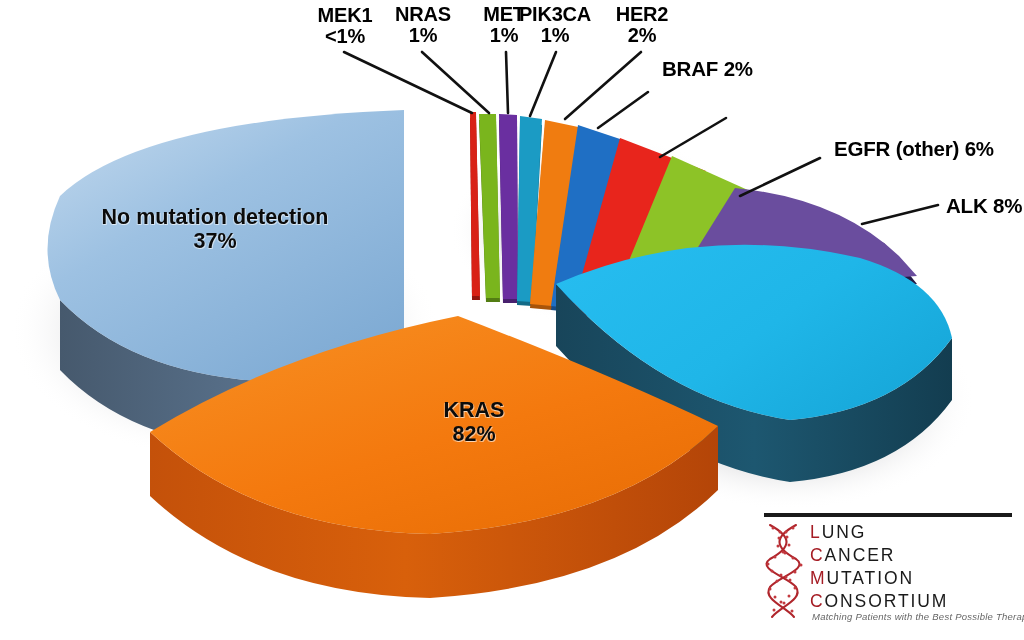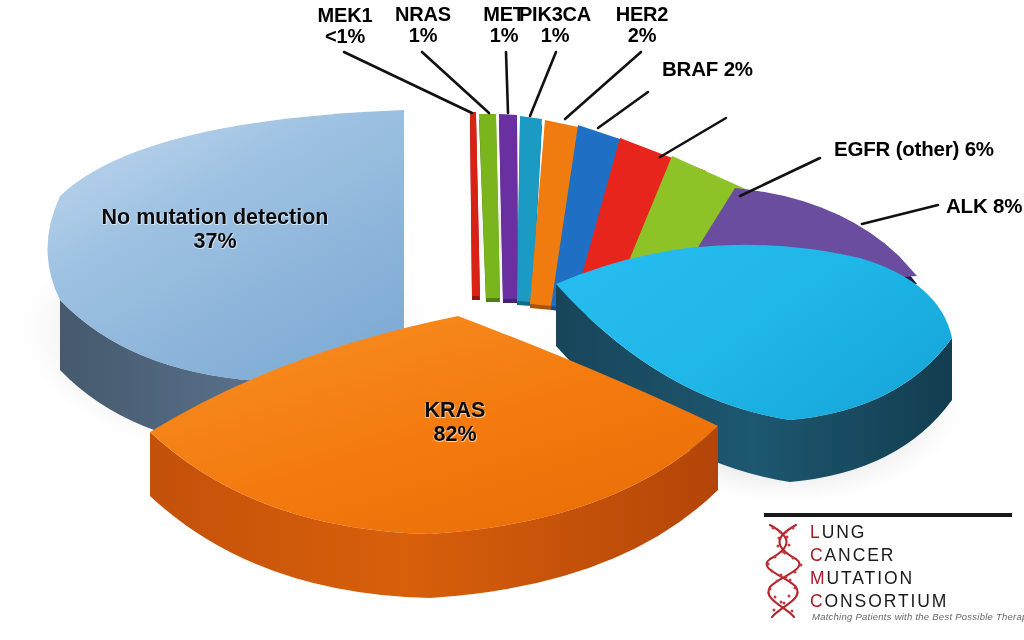--- a/index.html
+++ b/index.html
@@ -292,21 +292,21 @@
 
   <div class="callout-label callout-right" id="callout-egfr-other" style="left:834px; top:138px;">EGFR (other) 6%</div>
 
   <div class="callout-label callout-right" id="callout-alk" style="left:946px; top:195px;">ALK 8%</div>
 
   <div class="slice-label" id="label-no-mutation" style="left:70px; top:205px; width:290px;">
     <span>No mutation detection</span>
     <span class="pct">37%</span>
   </div>
 
-  <div class="slice-label" id="label-kras" style="left:375px; top:398px; width:160px;">
+  <div class="slice-label" id="label-kras" style="left:394px; top:398px; width:160px;">
     <span>KRAS</span>
     <span class="pct">82%</span>
   </div>
 
 
   <div id="logo">
     <div id="logo-rule"></div>
 
     <svg id="logo-helix" viewBox="0 0 46 98">
       <g stroke="#b0262c" stroke-width="2.1" fill="none" stroke-linecap="round">

